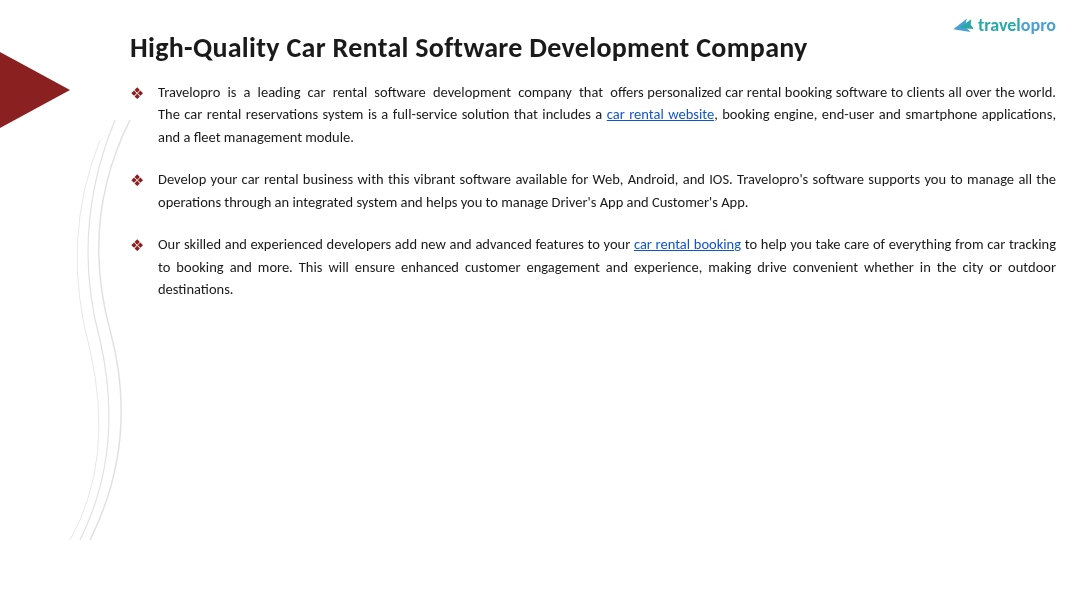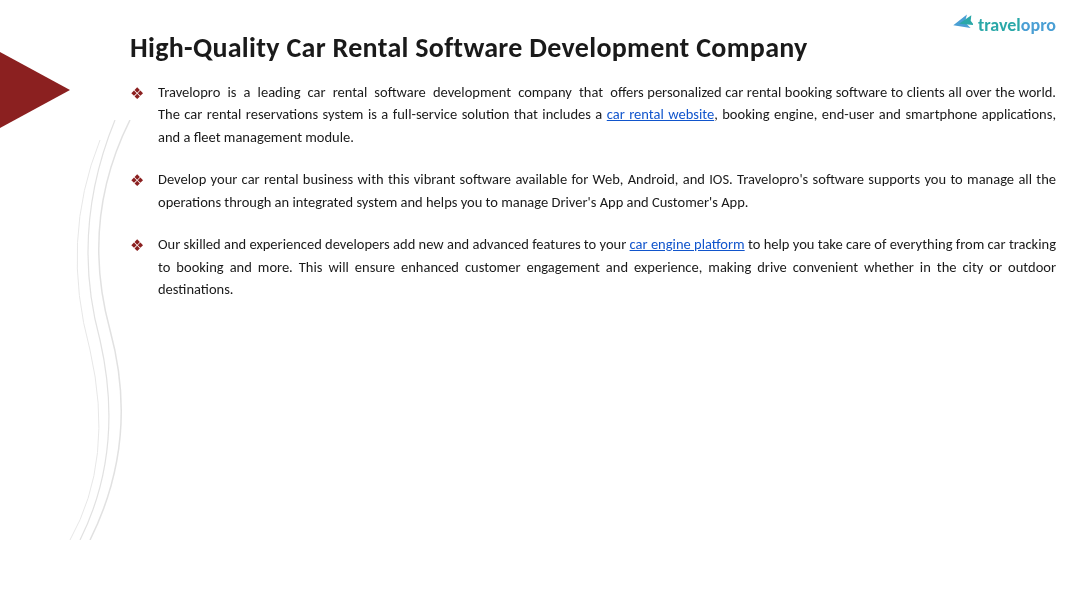--- a/index.html
+++ b/index.html
@@ -36,21 +36,21 @@
       border-bottom: 38px solid transparent;
       border-left: 70px solid #8B2020;
     }
 
     
     .logo-area {
       position: absolute;
       top: 14px;
       right: 20px;
       display: flex;
-      align-items: flex-start;
+      align-items: flex-end;
       gap: 5px;
     }
 
     .logo-text {
       font-size: 18px;
       font-weight: 600;
       color: #2c2c2c;
     }
 
     
@@ -154,20 +154,20 @@
       </li>
 
       <li class="bullet-item">
         <span class="bullet-diamond">❖</span>
         <span class="bullet-text">Develop your car rental business with this vibrant software available for Web, Android, and IOS. Travelopro's software supports you to manage all the operations through an integrated system and helps you to manage Driver's App and Customer's App.</span>
       </li>
 
       <li class="bullet-item">
         <span class="bullet-diamond">❖</span>
         <span class="bullet-text">
-          Our skilled and experienced developers add new and advanced features to your <a href="#">car engine platform</a> to help you take care of everything from car tracking to booking and more. This will ensure enhanced customer engagement and experience, making drive convenient whether in the city or outdoor destinations.
+          Our skilled and experienced developers add new and advanced features to your <a href="#">car rental booking</a> to help you take care of everything from car tracking to booking and more. This will ensure enhanced customer engagement and experience, making drive convenient whether in the city or outdoor destinations.
         </span>
       </li>
 
     </ul>
   </div>
 
 </div>
 
 </body></html>

